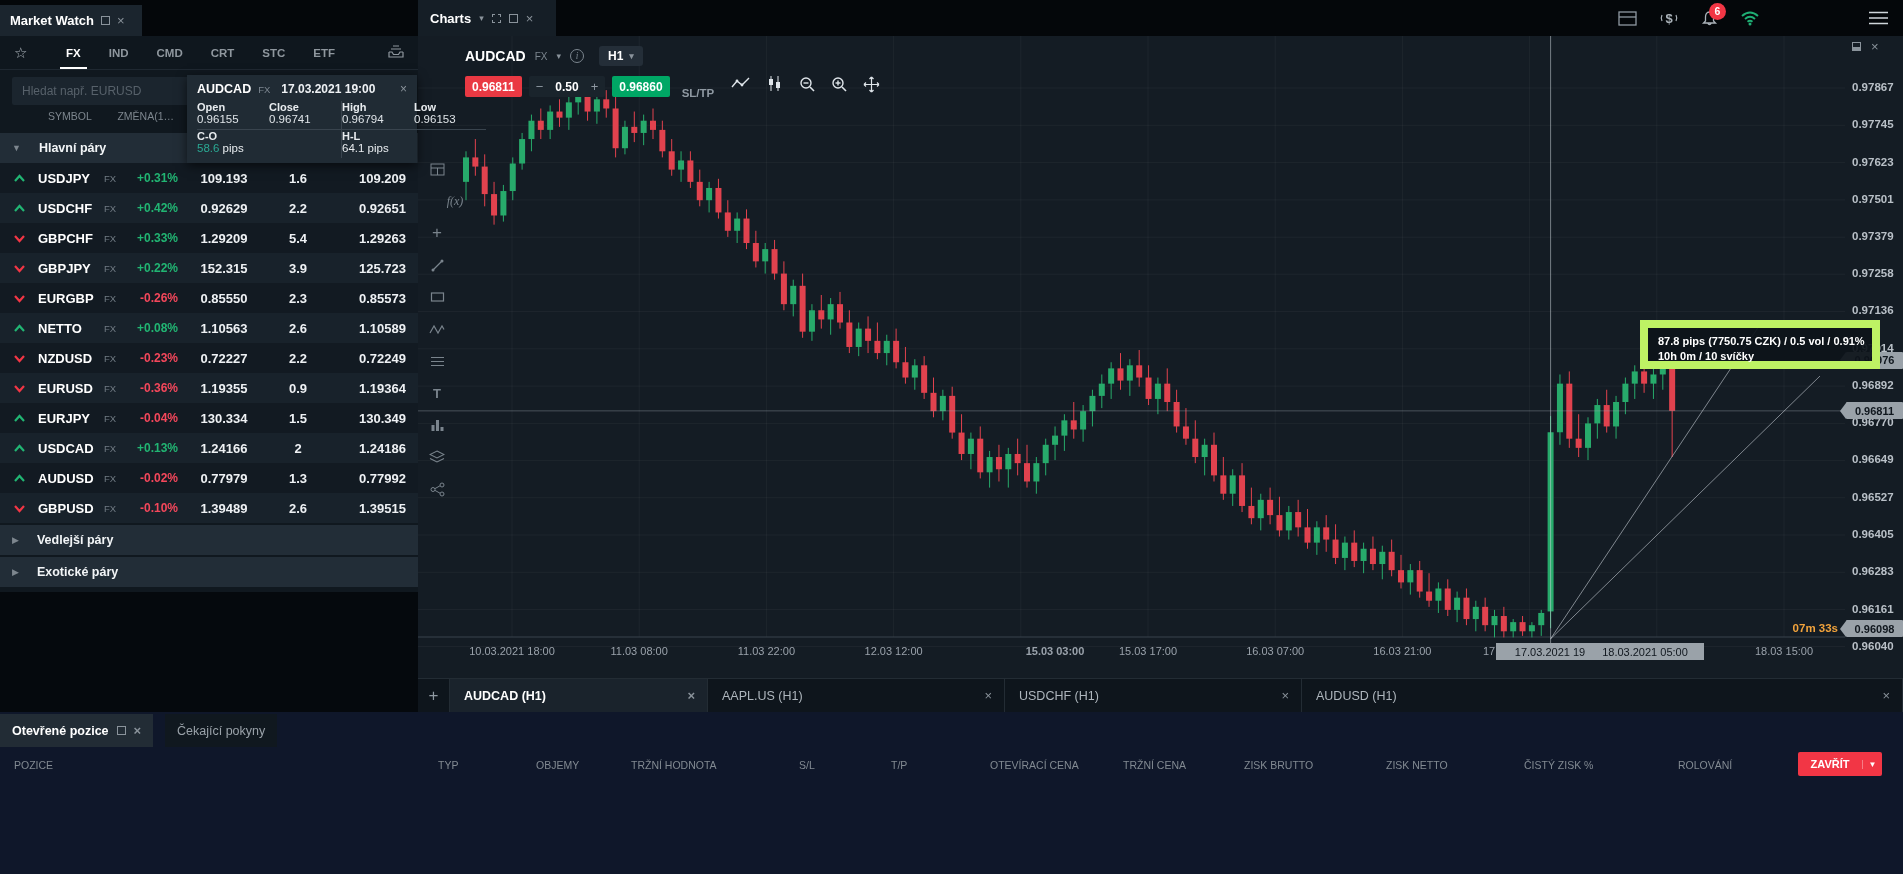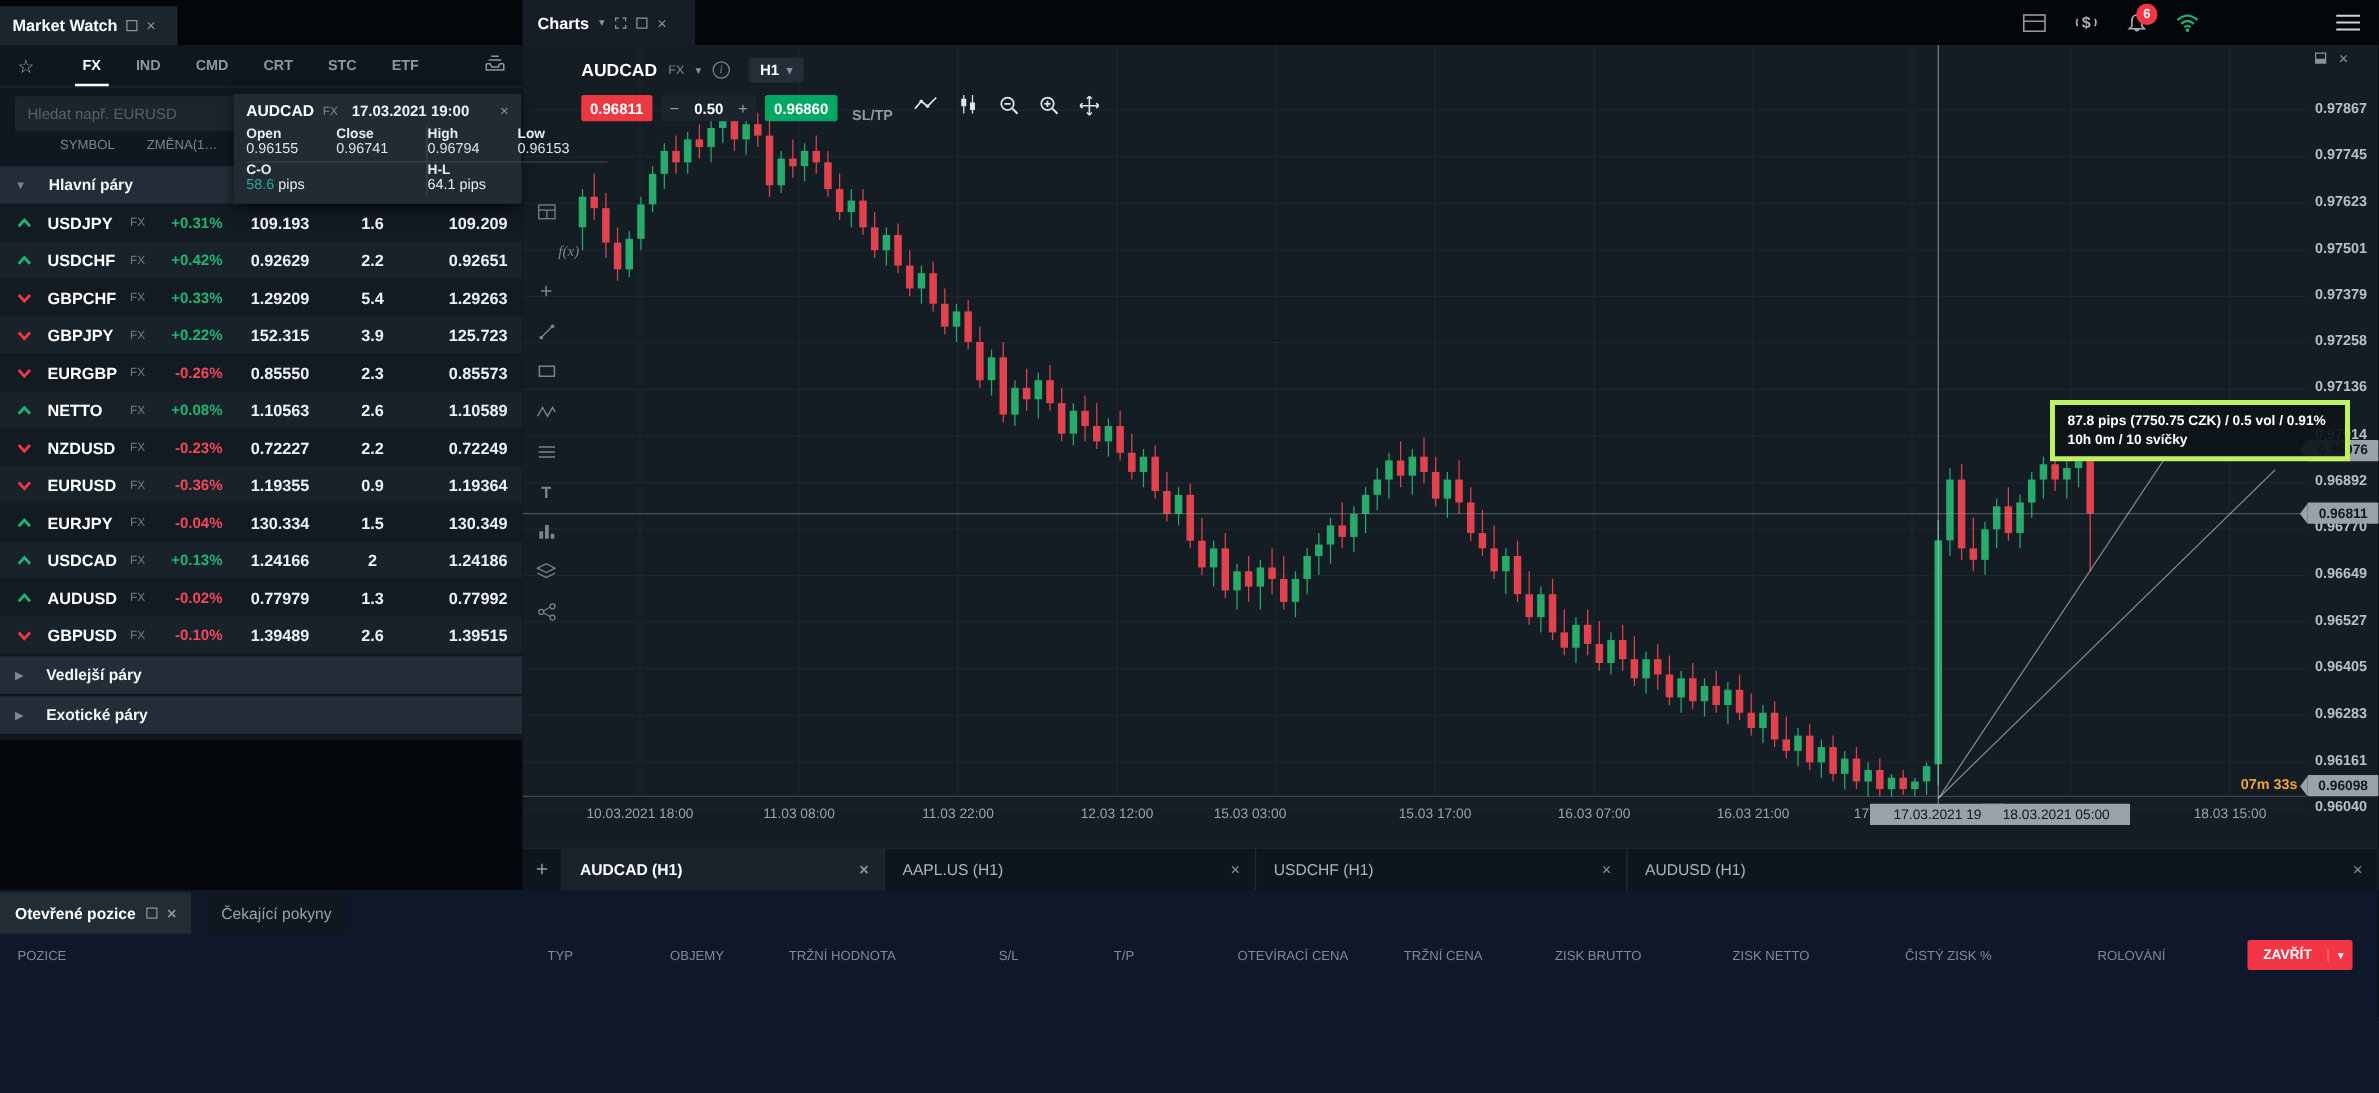--- a/index.html
+++ b/index.html
@@ -94,21 +94,21 @@
   #draw-toolbar .fx { font-family:"Liberation Serif",serif; font-style:italic; font-size:12px;margin-left:36px; }
   #draw-toolbar .plus { font-size:17px; }
   #draw-toolbar .T { font-weight:bold; font-size:13px; }
 
   #price-axis .ptick { position:absolute; left:1852px; width:50px; font-size:11.5px; color:#b9c0c7; font-weight:bold; }
   .ptag { position:absolute; left:1846px; width:57px; height:17px; background:#9aa2a9; color:#10171e; font-size:11px; font-weight:bold; display:flex; align-items:center; justify-content:center; border-radius:1px; z-index:6; }
   .ptag::before { content:""; position:absolute; left:-6px; border-top:8.5px solid transparent; border-bottom:8.5px solid transparent; border-right:6px solid #9aa2a9; }
   #time-axis .ttick { position:absolute; top:645px; width:130px; margin-left:-65px; text-align:center; font-size:11px; color:#9aa2ab; }
   .ttag { position:absolute; top:643px; height:17px; background:#9aa2a9; color:#10171e; font-size:11px; display:flex; align-items:center; justify-content:center; z-index:6; }
   #countdown { position:absolute; left:1700px; top:622px; width:138px; text-align:right; font-size:11.5px; font-weight:bold; color:#f2a33c; z-index:6; }
-  #measure-box { position:absolute; left:1640px; top:320px; width:240px; height:49px; border:4px solid #bef264; background:rgba(13,19,26,.93); z-index:7; padding:7px 10px; }
+  #measure-box { position:absolute; left:1640px; top:320px; width:240px; height:49px; border:8px solid #bef264; background:rgba(13,19,26,.93); z-index:7; padding:7px 10px; }
   #measure-box .l1 { font-size:11px; font-weight:bold; color:#fff; white-space:nowrap; }
   #measure-box .l2 { font-size:11px; font-weight:bold; color:#fff; margin-top:3px; }
 
   
   #chart-tabs { left:418px; top:678px; width:1485px; height:34px; background:#0e151c; display:flex; align-items:stretch; border-top:1px solid #232c34; }
   #ct-plus { width:32px; display:flex; align-items:center; justify-content:center; color:#8f99a2; font-size:17px; border-right:1px solid #232c34; }
   .ctab { display:flex; align-items:center; padding:0 14px; border-right:1px solid #232c34; font-size:12.5px; color:#aeb6bd; position:relative; }
   .ctab.active { background:#1a232c; color:#fff; font-weight:bold; }
   .ctab .x { position:absolute; right:12px; color:#8a939b; font-size:13px; }
   .ctab:nth-child(2){ width:258px; } .ctab:nth-child(3){ width:297px; } .ctab:nth-child(4){ width:297px; } .ctab:nth-child(5){ flex:1; }
@@ -836,21 +836,21 @@
       <div class="ptick" style="top: 527.992px;">0.96405</div>
       <div class="ptick" style="top: 565.292px;">0.96283</div>
       <div class="ptick" style="top: 602.592px;">0.96161</div>
       <div class="ptick" style="top: 639.587px;">0.96040</div>
     </div>
   <div id="time-axis">
       <div class="ttick" style="left: 512px; position: absolute;">10.03.2021 18:00</div>
       <div class="ttick" style="left: 639.2px; position: absolute;">11.03 08:00</div>
       <div class="ttick" style="left: 766.4px; position: absolute;">11.03 22:00</div>
       <div class="ttick" style="left: 893.6px; position: absolute;">12.03 12:00</div>
-      <div class="ttick" style="left: 1000px; position: absolute;">15.03 03:00</div>
+      <div class="ttick" style="left: 1055px; position: absolute; font-weight: bold;">15.03 03:00</div>
       <div class="ttick" style="left: 1148px; position: absolute;">15.03 17:00</div>
       <div class="ttick" style="left: 1275.2px; position: absolute;">16.03 07:00</div>
       <div class="ttick" style="left: 1402.4px; position: absolute;">16.03 21:00</div>
       <div class="ttick" style="left: 1784px; position: absolute;">18.03 15:00</div>
     </div>
 
   <div class="ptag" id="tag-measure-end" style="top: 351.914px;">0.96976</div>
   <div class="ptag" id="tag-current" style="top: 402.361px;">0.96811</div>
   <div class="ptag" id="tag-measure-start" style="top: 620.354px;">0.96098</div>
   <div class="ttag" style="left:1496px;width:108px">17.03.2021 19</div>

